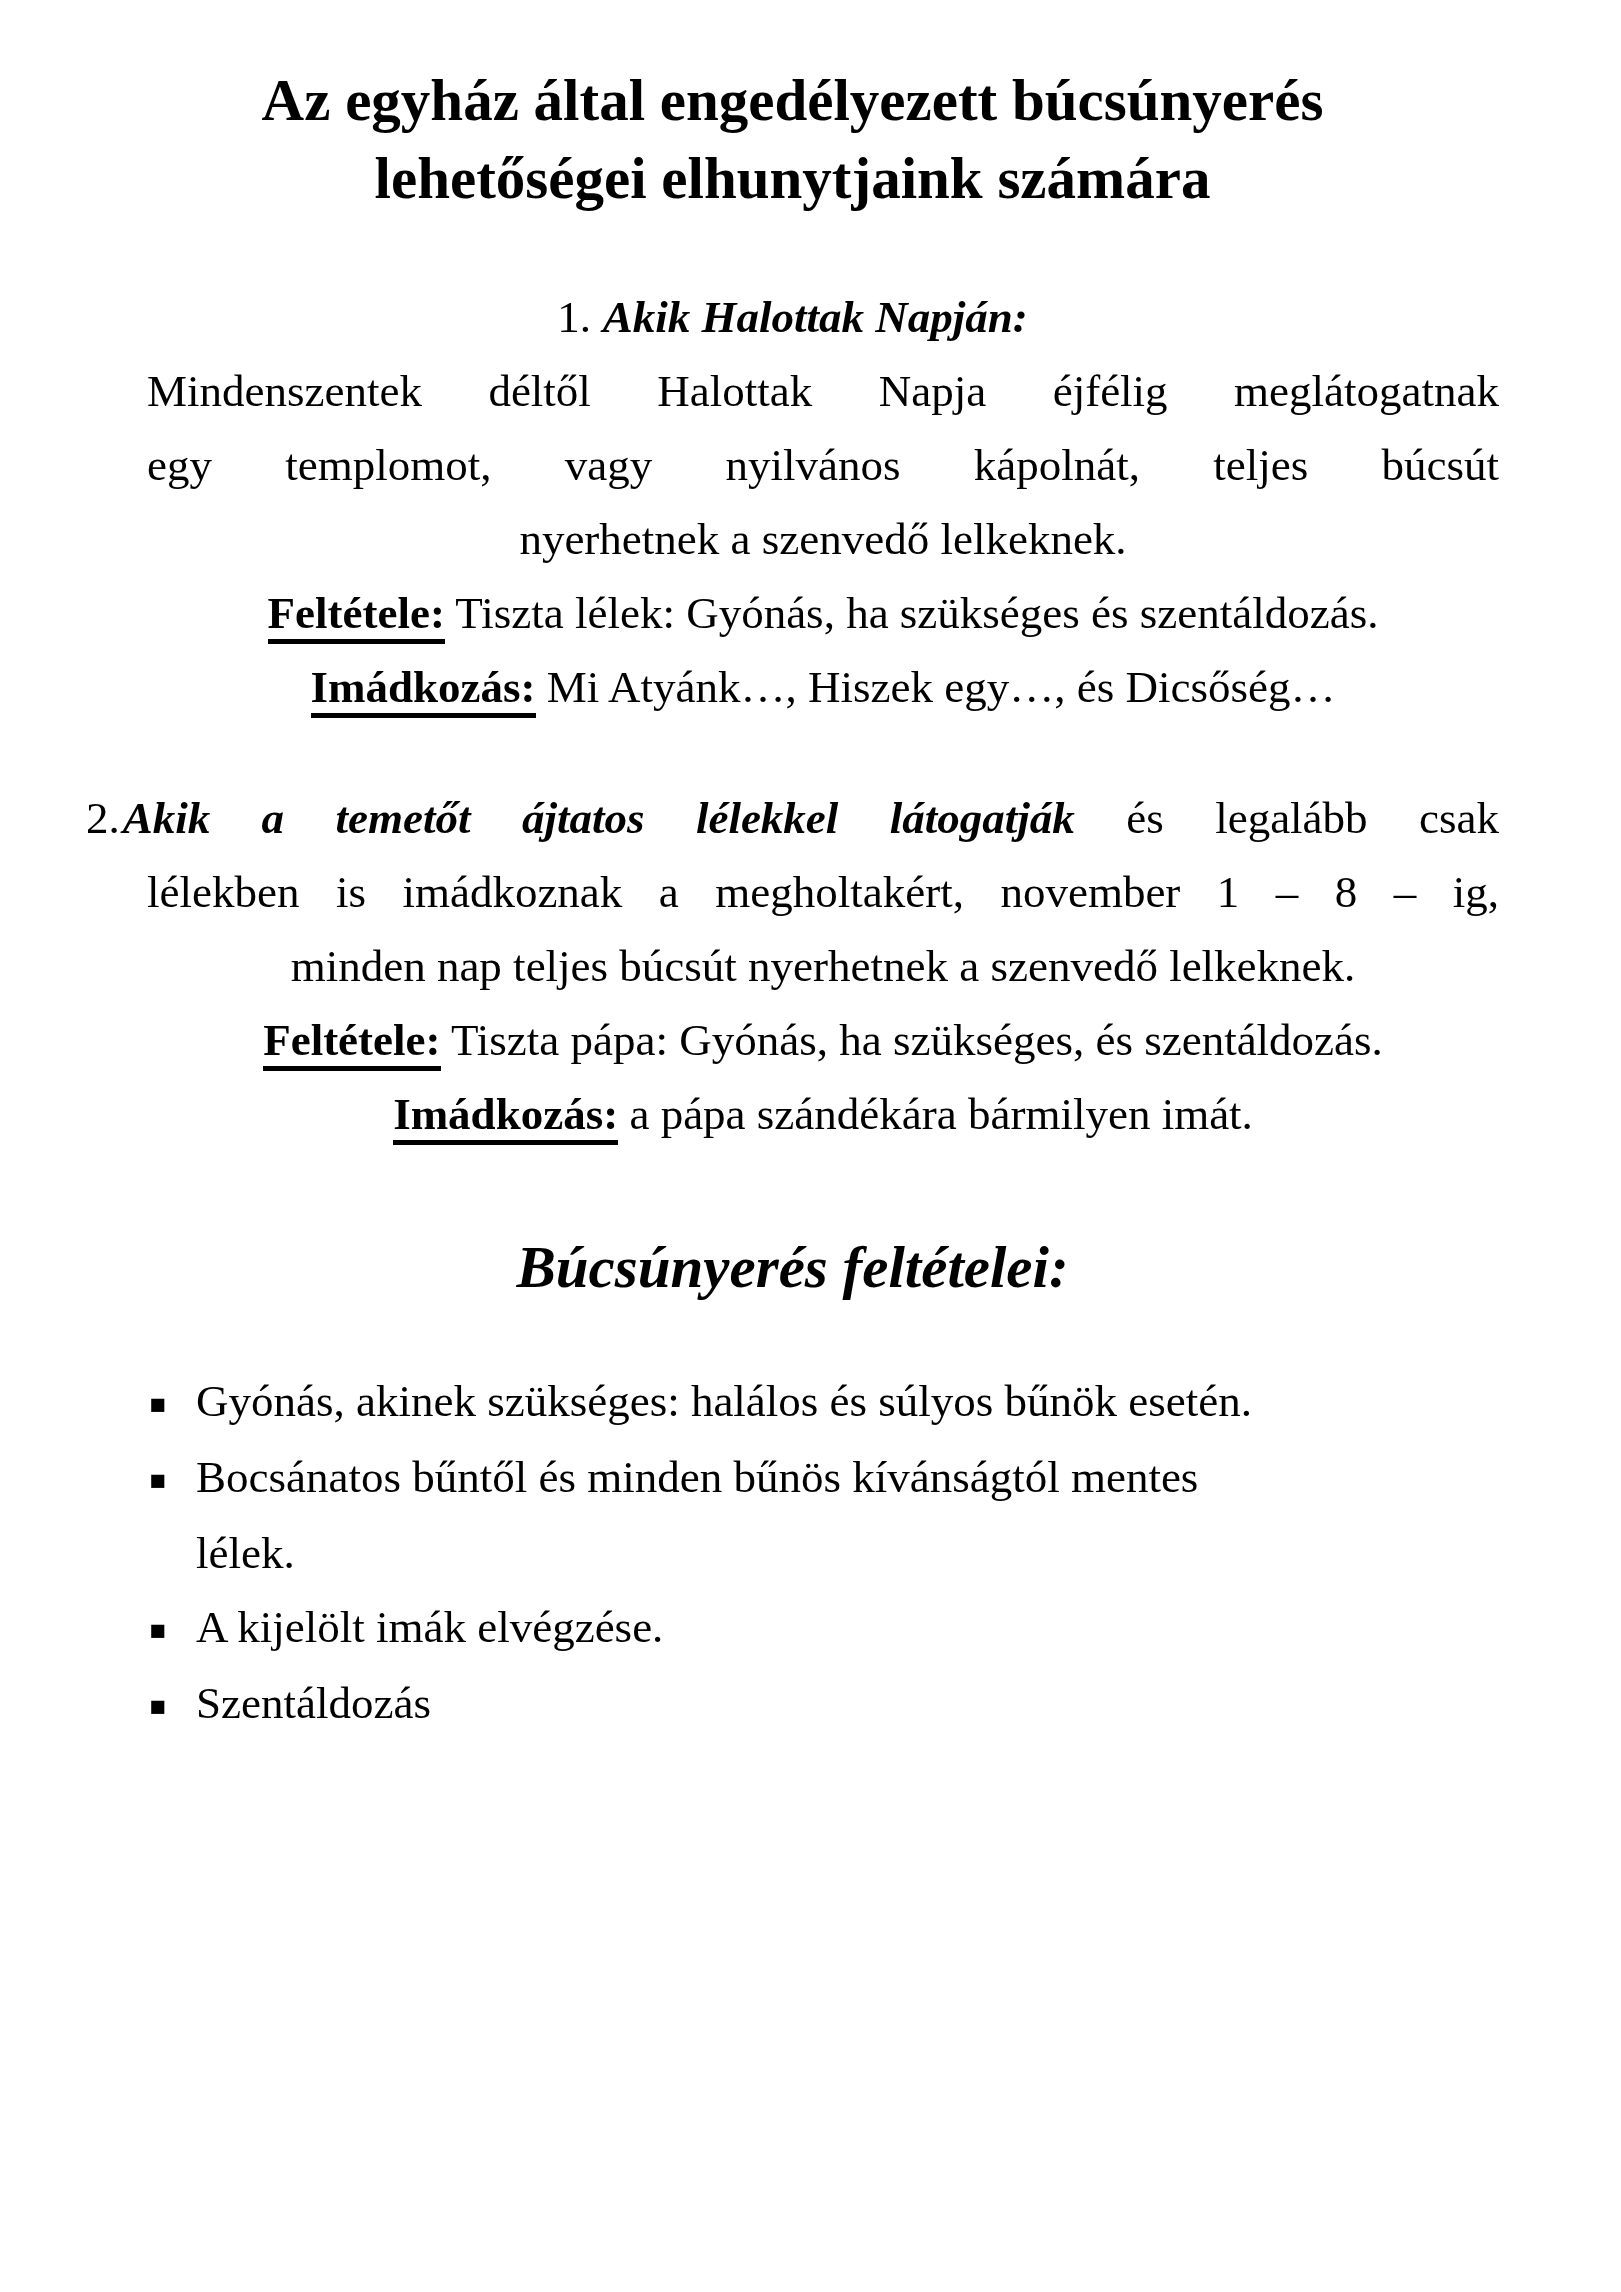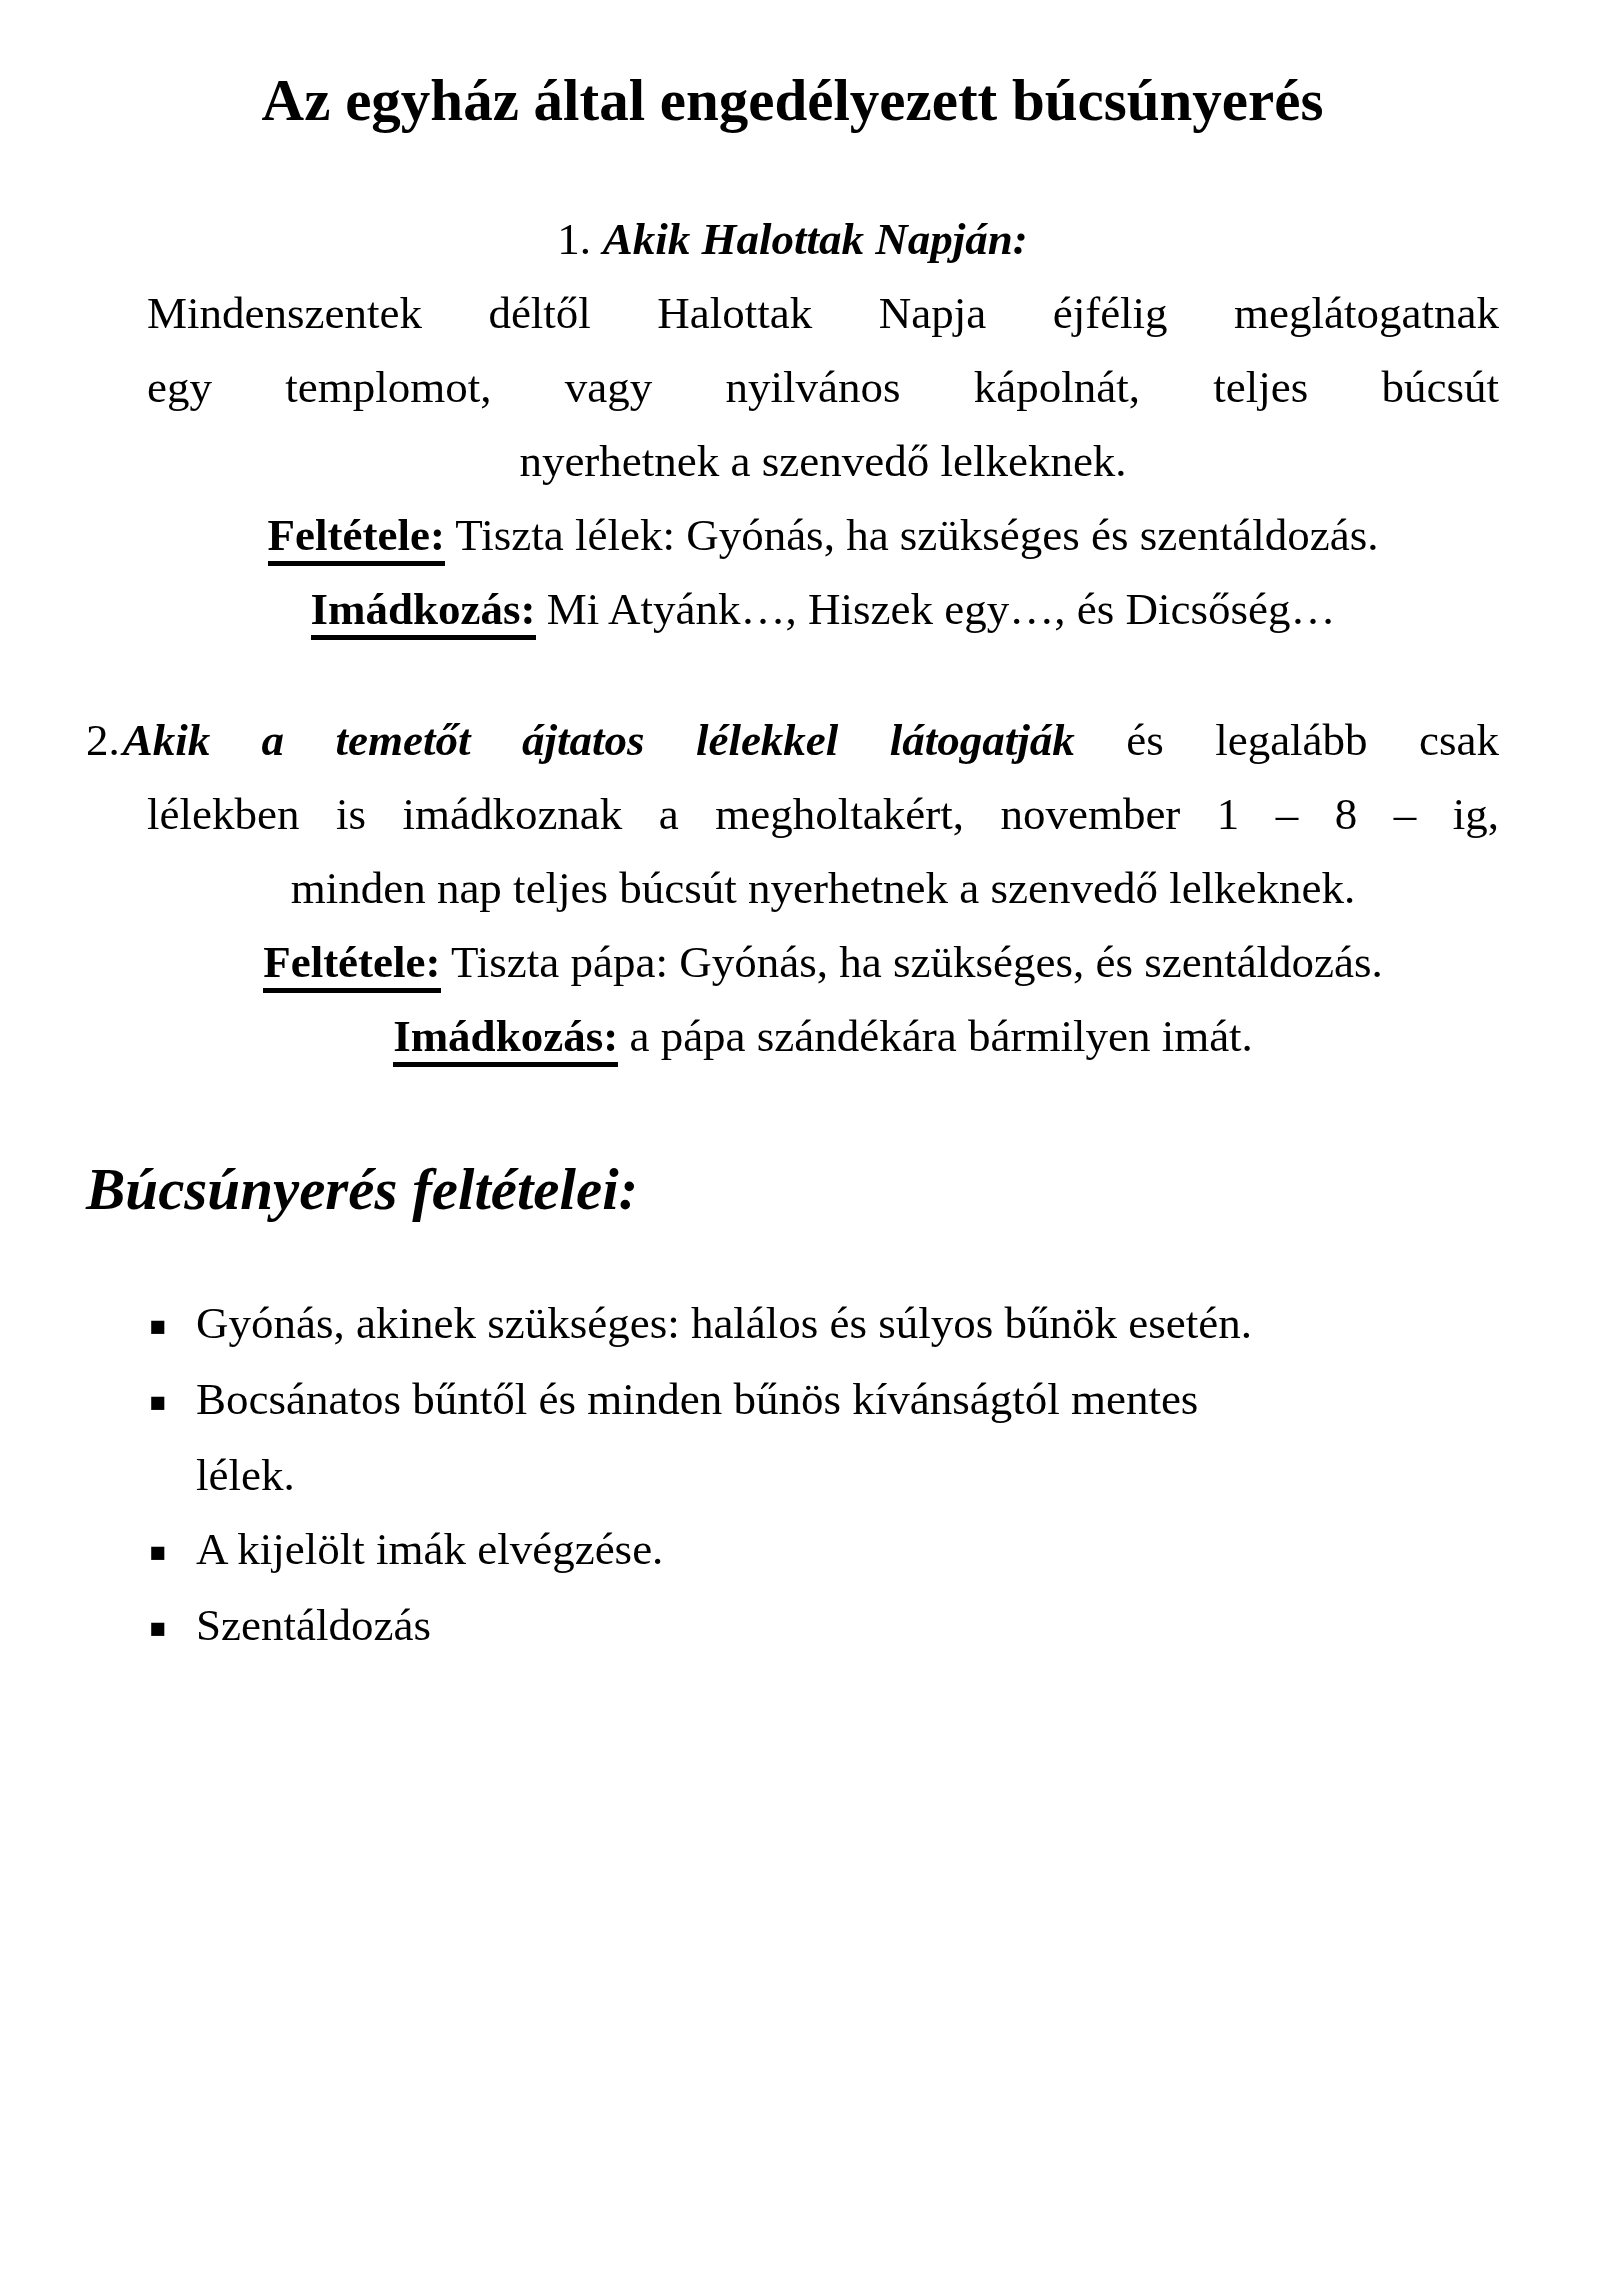--- a/index.html
+++ b/index.html
@@ -50,41 +50,42 @@
   }
 
   .sec2 { margin-top: 57px; }
 
   .subheading {
     margin-top: 76px;
     font-size: 59px;
     line-height: 80px;
     font-weight: bold;
     font-style: italic;
-    text-align: left;
+    text-align: center;
   }
 
   .bullets { margin-top: 57px; margin-left: 63px; }
   .bullet-line { font-size: 45px; line-height: 74px; }
   .bmark {
     display: inline-block;
     width: 47px;
     font-family: "DejaVu Sans", sans-serif;
     font-size: 26.5px;
     vertical-align: 3.9px;
   }
   .bcont { margin-left: 47px; }
 </style>
 </head>
 <body>
 
 <div class="page">
 
   <h1 class="doc-title">
     <span class="tline">Az egyház által engedélyezett búcsúnyerés</span>
+    <span class="tline">lehetőségei elhunytjaink számára</span>
   </h1>
 
   <section class="sec sec1">
     <div class="line">
       <span class="num n1">1.</span><span class="bi">Akik Halottak Napján:</span>
     </div>
     <div class="line jline indent">Mindenszentek déltől Halottak Napja éjfélig meglátogatnak</div>
     <div class="line jline indent">egy templomot, vagy nyilvános kápolnát, teljes búcsút</div>
     <div class="line indent">nyerhetnek a szenvedő lelkeknek.</div>
     <div class="line indent">

